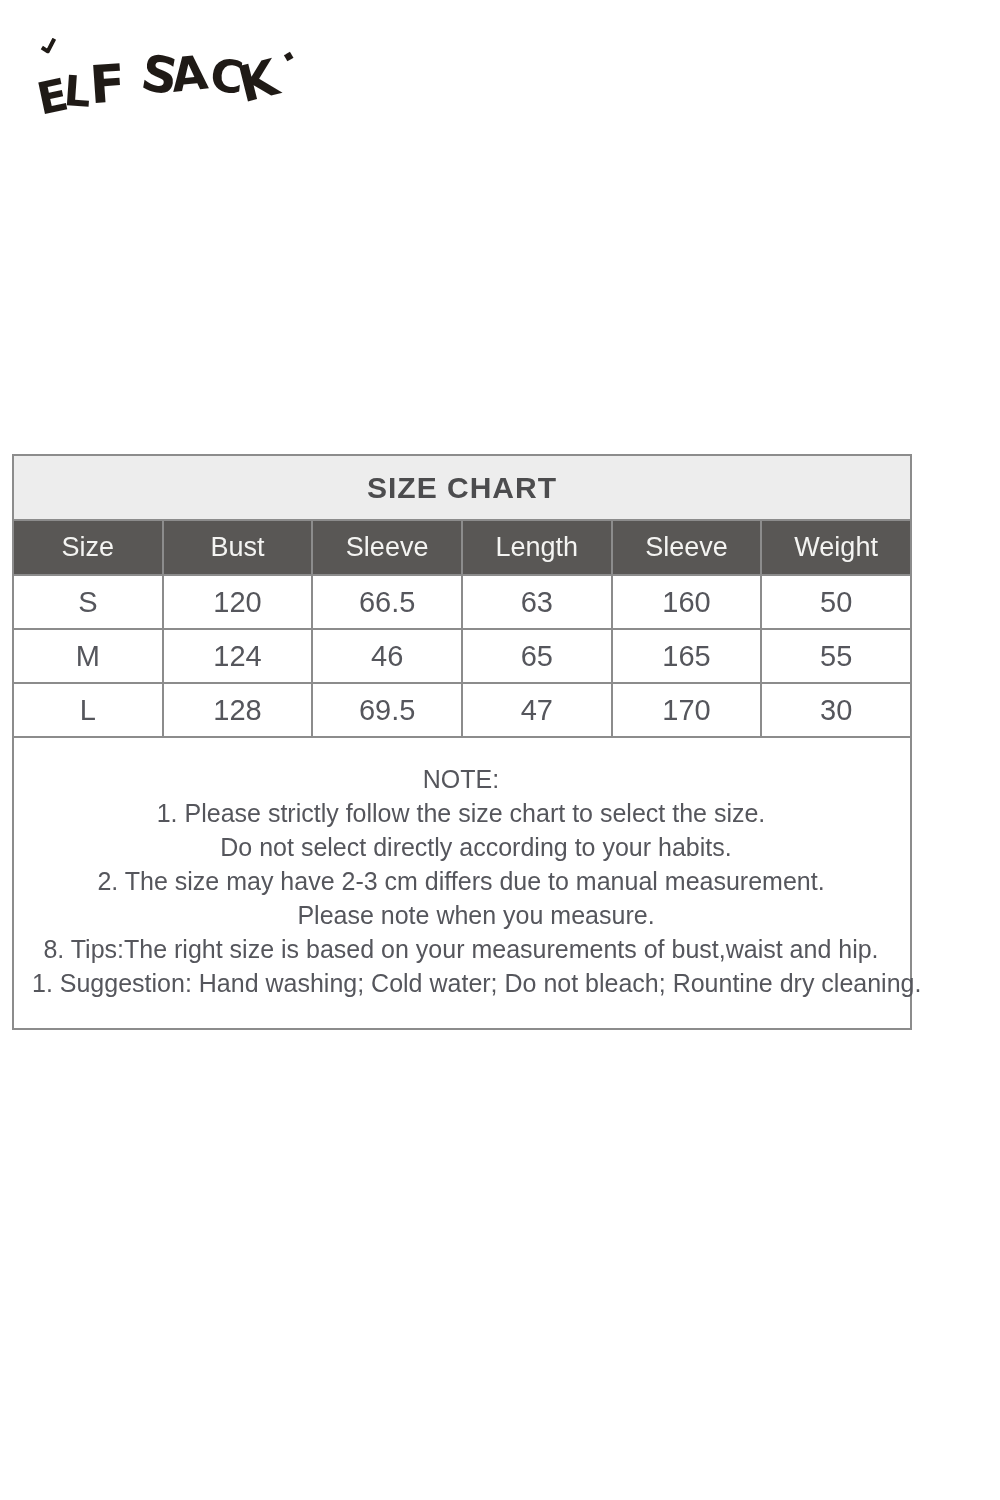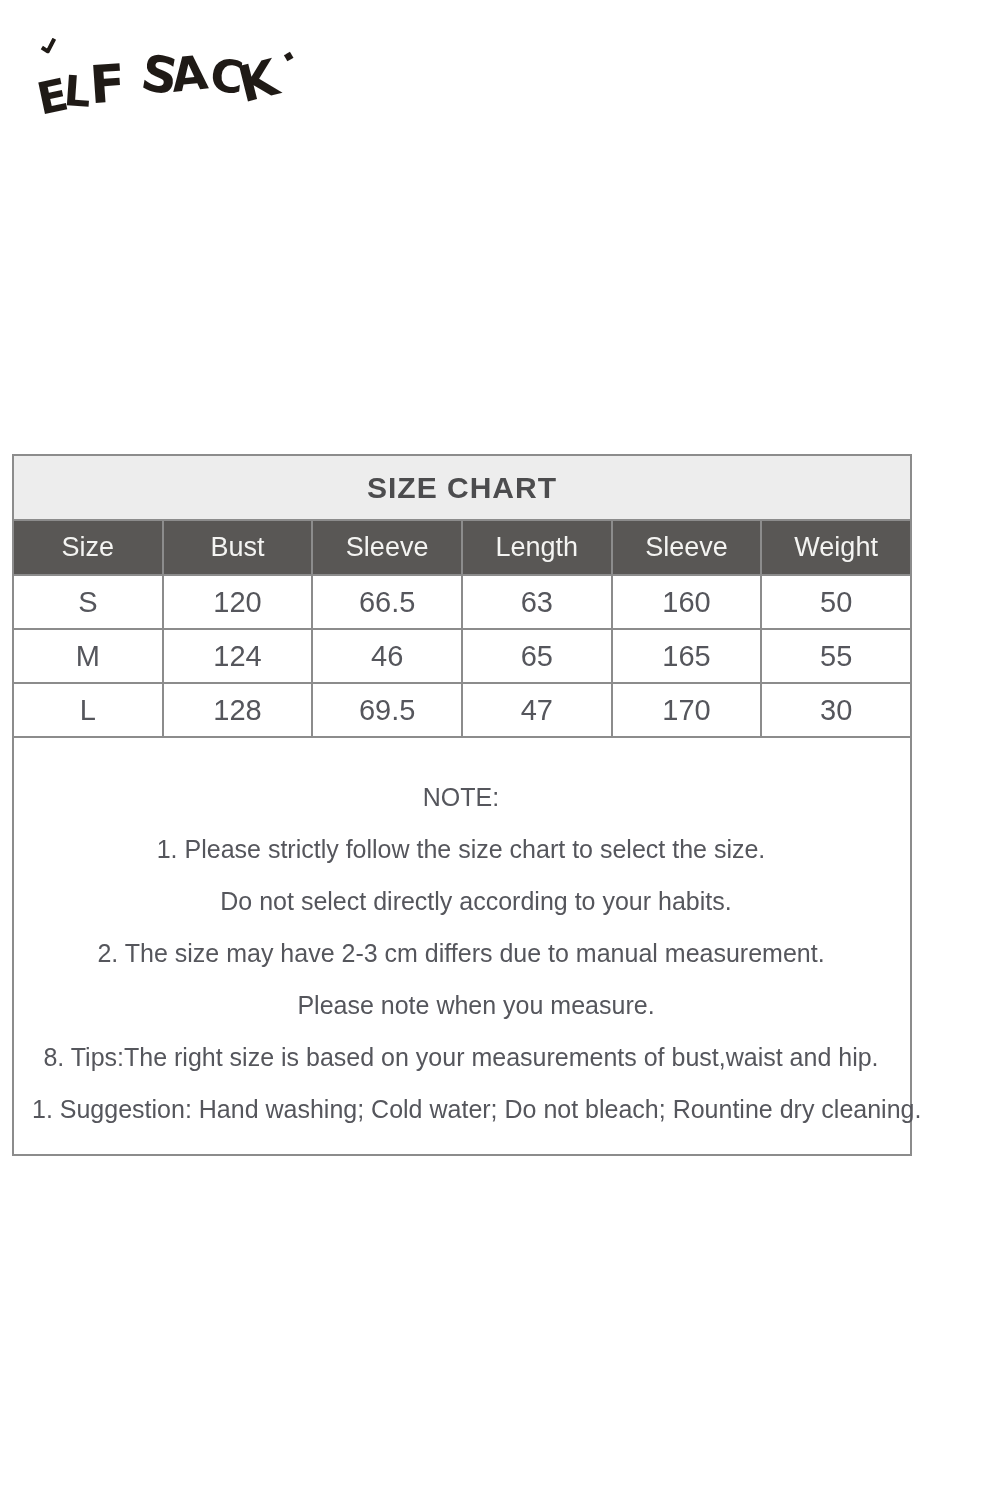--- a/index.html
+++ b/index.html
@@ -86,21 +86,20 @@
   td.note-cell {
     background: #ffffff;
     color: #55565c;
     text-align: left;
     padding: 24px 20px 28px 18px;
   }
   .nline {
     font-size: 25px;
     line-height: 34px;
     white-space: nowrap;
-    margin-top: 18px;
   }
   .nline.indent { padding-left: 30px; }
 </style>
 </head>
 <body>
 
 <div class="logo">
   <span class="accent">
     <svg width="18" height="14" viewBox="0 0 18 14">
         <path d="M2 7 L7 12 L16 1" stroke="#1f1a16" stroke-width="4" fill="none"></path>

